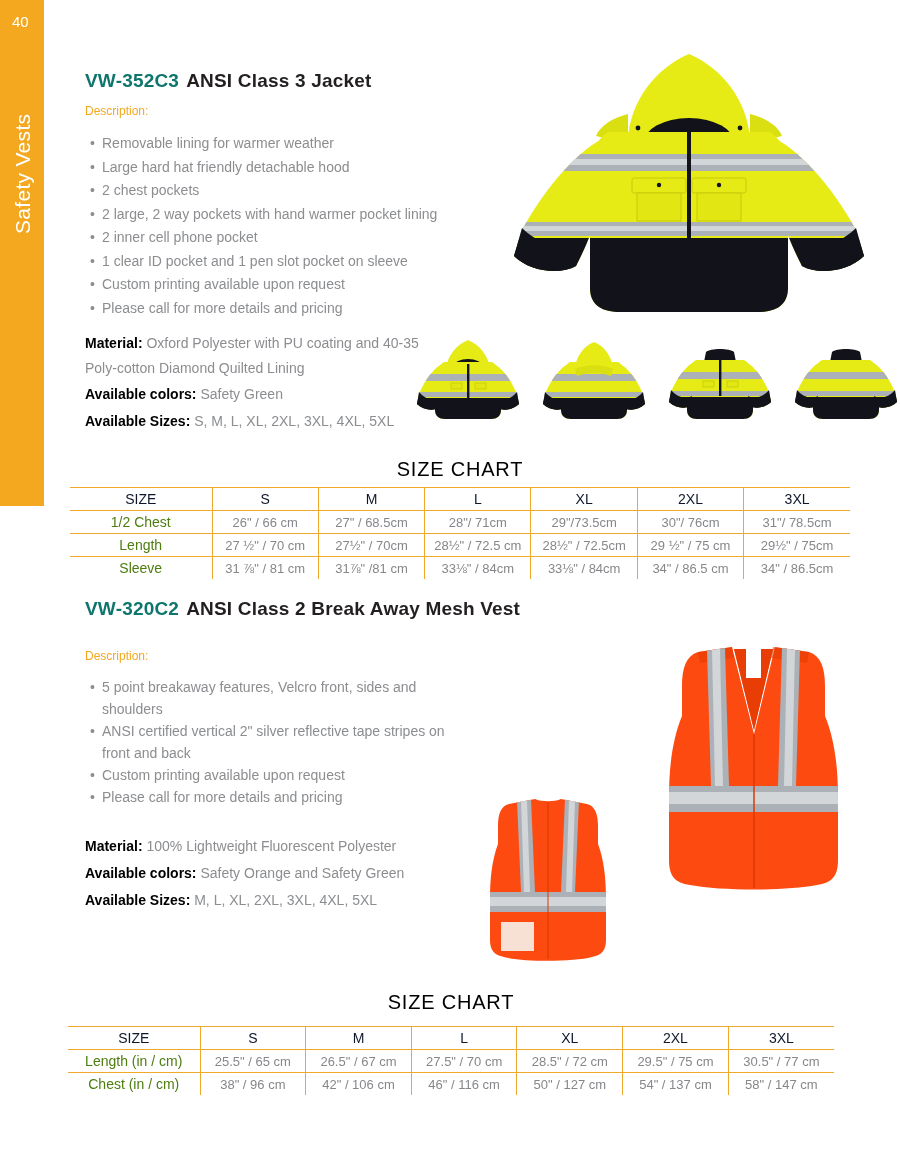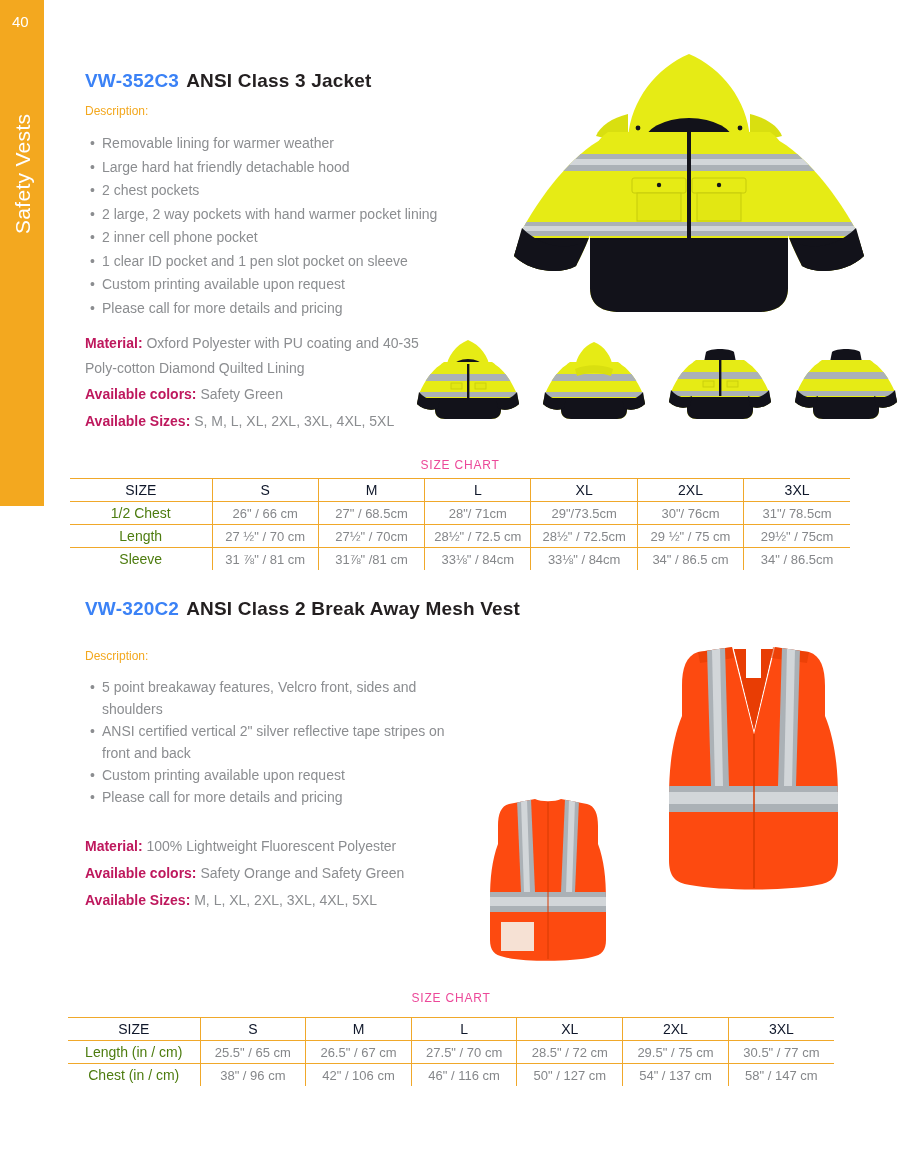--- a/index.html
+++ b/index.html
@@ -13,33 +13,33 @@
   .sidebar{position:absolute;left:0;top:0;width:44px;height:506px;background:#F3A81F;}
   .page-number{position:absolute;left:12px;top:13px;color:#fff;font-size:15px;text-align:center;}
   .sidebar-label{
     position:absolute;left:11px;top:234px;color:#fff;font-size:21px;white-space:nowrap;
     transform:rotate(-90deg);transform-origin:0 0;letter-spacing:.3px;
   }
 
   
   .abs{position:absolute;}
   .p-title{font-size:19px;font-weight:bold;letter-spacing:.2px;white-space:nowrap;}
-  .p-code{color:#3b82f6;margin-right:7px;}
+  .p-code{color:#0f766e;margin-right:7px;}
   .p-name{color:#231F20;}
   .desc-label{color:#F3A81F;font-size:12px;}
   .bullets{list-style:none;margin:4px;padding:0;color:#8B8D90;font-size:14px;}
   .bullets li{padding-left:13px;position:relative;}
   .bullets li::before{content:"\2022";position:absolute;left:1px;color:#8B8D90;}
   .p1-bullets li{line-height:23.5px;}
   .p2-bullets li{line-height:22px;}
   .spec{font-size:14px;color:#8B8D90;line-height:25px;}
-  .spec-label{color:#be185d;font-weight:bold;}
+  .spec-label{color:#000000;font-weight:bold;}
 
   
-  .chart-title{text-align:center;color:#ec4899;font-size:12px;letter-spacing:.8px;margin:0 0 6px 0;}
+  .chart-title{text-align:center;color:#000000;font-size:20px;letter-spacing:.8px;margin:0 0 6px 0;}
   table.size-table{border-collapse:collapse;width:100%;table-layout:fixed;}
   table.size-table tr{border-top:1.5px solid #F0A82A;}
   table.size-table th,table.size-table td{
     border-left:1.5px solid #F0A82A;height:22px;text-align:center;padding:0 2px;
     font-weight:normal;white-space:nowrap;overflow:hidden;
   }
   table.size-table th:first-child,table.size-table td:first-child{border-left:none;}
   table.size-table thead th{color:#0f172a;font-size:14px;}
   table.size-table td.rowlabel{color:#4d7c0f;font-size:14px;}
   table.size-table td{color:#85878A;font-size:13px;}

